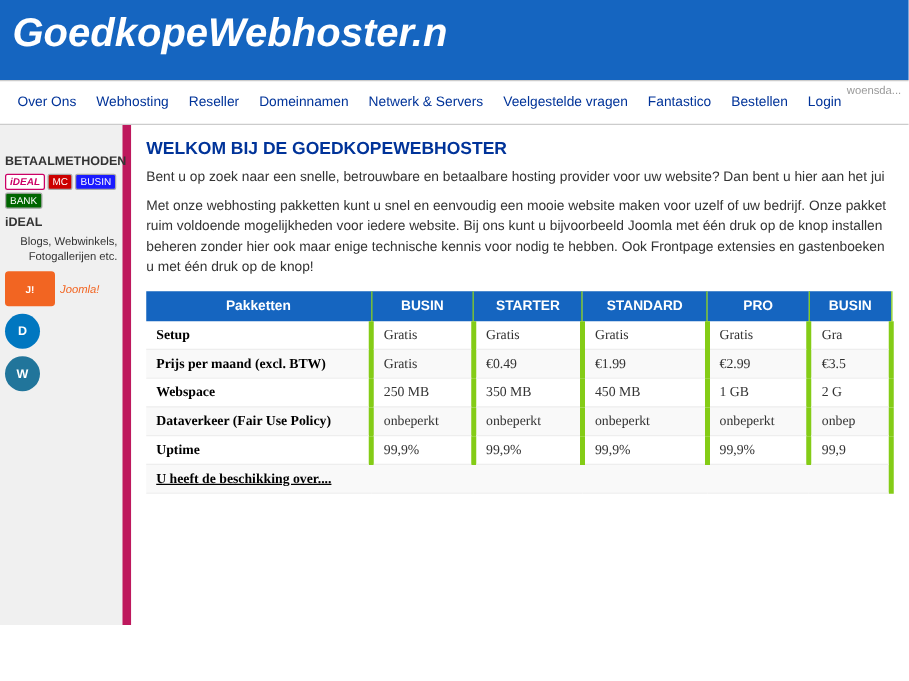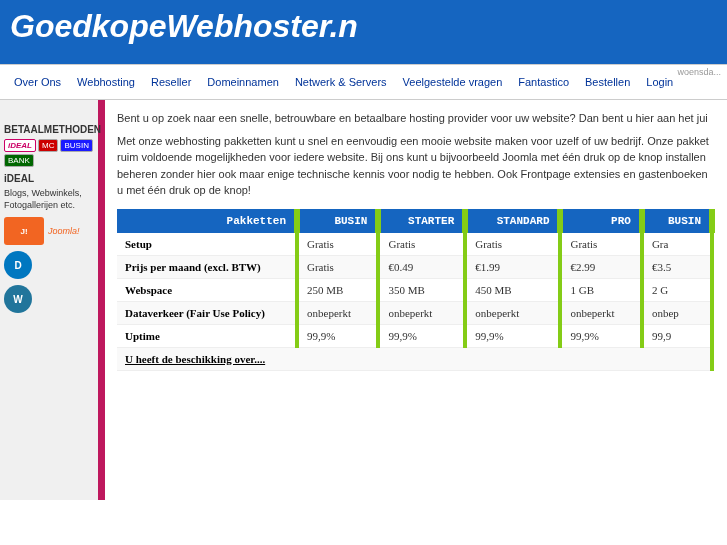--- a/index.html
+++ b/index.html
@@ -100,20 +100,21 @@
       color: #cc0066; 
       border-color: #cc0066;
       font-style: italic;
       font-weight: bold;
     }
     .sidebar-text {
       font-size: 9px;
       color: #333;
       margin-bottom: 6px;
       line-height: 1.3;
+      text-align: right;
     }
     .cms-logo {
       margin: 6px 0;
       display: flex;
       align-items: center;
       gap: 4px;
     }
     .joomla-logo {
       width: 40px;
       height: 28px;
@@ -181,25 +182,24 @@
       border-collapse: collapse;
       margin-top: 10px;
       font-size: 11px;
     }
     #pricing-table thead tr {
       background: #1565C0;
       color: #fff;
     }
     #pricing-table thead th {
       padding: 6px 8px;
-      text-align: right;
-      font-weight: bold;
-      border-right: 6px solid #84cc16;
-      white-space: nowrap;
-      font-family: Liberation Mono, monospace;
+      text-align: center;
+      font-weight: bold;
+      border-right: 1px solid #84cc16;
+      white-space: nowrap;
     }
     #pricing-table thead th:first-child {
       width: 180px;
     }
     #pricing-table tbody tr {
       border-bottom: 1px solid #eee;
     }
     #pricing-table tbody tr:nth-child(even) {
       background: #f9f9f9;
     }
@@ -264,20 +264,21 @@
     </div>
     <div class="cms-logo">
       <div class="drupal-logo">D</div>
     </div>
     <div class="cms-logo">
       <div class="wordpress-logo">W</div>
     </div>
   </div>
 
   <div id="content">
+    <div id="content-title">WELKOM BIJ DE GOEDKOPEWEBHOSTER</div>
     <p class="intro-text">Bent u op zoek naar een snelle, betrouwbare en betaalbare hosting provider voor uw website? Dan bent u hier aan het jui</p>
     <p class="intro-text">Met onze webhosting pakketten kunt u snel en eenvoudig een mooie website maken voor uzelf of uw bedrijf. Onze pakket ruim voldoende mogelijkheden voor iedere website. Bij ons kunt u bijvoorbeeld Joomla met één druk op de knop installen beheren zonder hier ook maar enige technische kennis voor nodig te hebben. Ook Frontpage extensies en gastenboeken u met één druk op de knop!</p>
 
     <table id="pricing-table">
       <thead>
         <tr id="table-header-row">
         <th>Pakketten</th>
             <th>BUSIN</th>
             <th>STARTER</th>
             <th>STANDARD</th>

